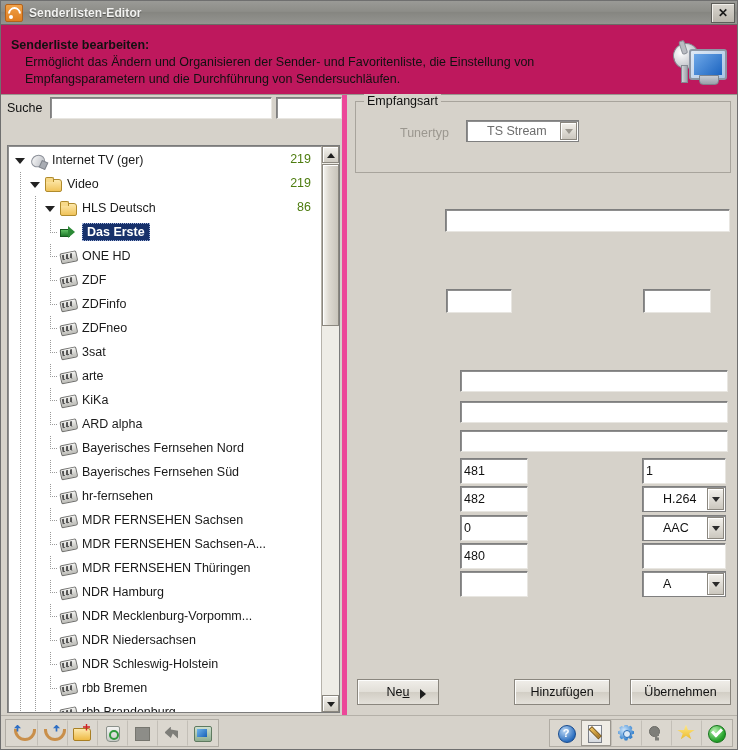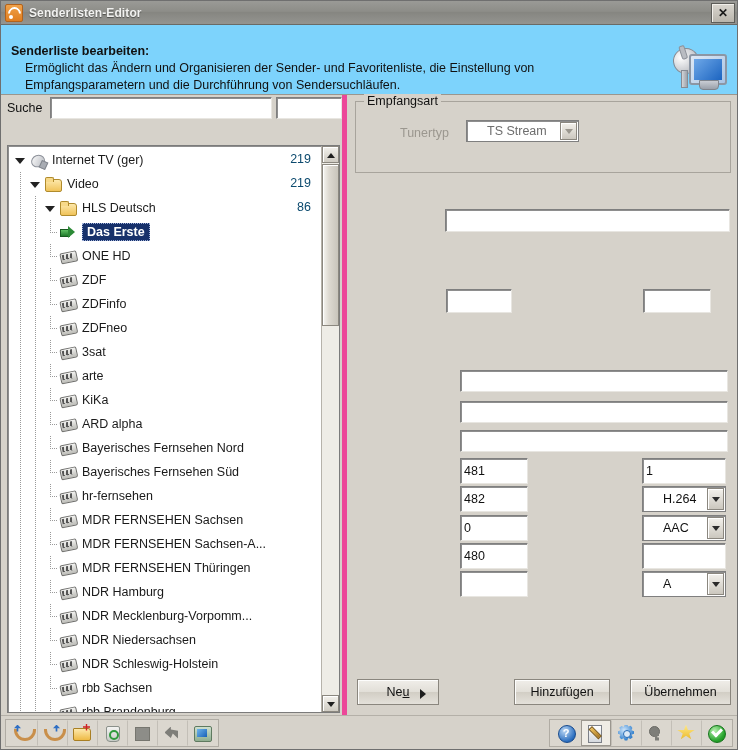--- a/index.html
+++ b/index.html
@@ -53,23 +53,23 @@
     background:linear-gradient(to bottom,#d9d6cf,#b9b5ac);
     border:1px solid #5d5d59;
     display:flex;align-items:center;justify-content:center;
     font-size:12px;font-weight:bold;color:#1b1b1b;
     box-shadow:inset 1px 1px 0 #f2f0eb;
     cursor:pointer;
   }
   
   .header{
     flex:0 0 70px;height:70px;
-    background:#7dd3fc;
+    background:#be185d;
     border-bottom:1px solid #9a968e;
-    display:flex;align-items:flex-end;
+    display:flex;align-items:center;
     padding:7px 8px 0 10px;box-sizing:border-box;
     position:relative;
   }
   .header-texts{flex:1 1 auto;}
   .header-title{font-size:12.5px;font-weight:bold;color:#111;margin-bottom:2px;}
   .header-desc{font-size:12.5px;color:#111;line-height:17px;padding-left:14px;}
   .header-icon{
     width:58px;height:50px;flex:0 0 58px;position:relative;margin-top:2px;
   }
   .hi-monitor{
@@ -225,21 +225,21 @@
     border-top:6px solid transparent;border-bottom:6px solid transparent;
     border-left:7px solid #2c8a36;
   }
   .row-label{flex:0 0 auto;}
   .row.selected .row-label{
     background:#17316b;color:#fff;font-weight:bold;
     padding:1px 4px;border:1px dotted #9fb0d8;
   }
   .row-count{
     position:absolute;right:10px;top:4px;
-    color:#0c4a6e;font-size:12.5px;
+    color:#4d7c0f;font-size:12.5px;
   }
   
   .vscroll{
     flex:0 0 17px;width:17px;
     background:#eeece6;
     border-left:1px solid #b6b2aa;
     position:relative;
   }
   .sb-btn{
     position:absolute;left:0;width:17px;height:17px;
@@ -667,21 +667,21 @@
               <span class="guide dotted"></span>
               <span class="guide elbow"></span>
               <span class="ico ico-chan"></span>
               <span class="row-label">NDR Schleswig-Holstein</span>
             </div>
             <div class="row">
               <span class="guide dotted"></span>
               <span class="guide dotted"></span>
               <span class="guide elbow"></span>
               <span class="ico ico-chan"></span>
-              <span class="row-label">rbb Sachsen</span>
+              <span class="row-label">rbb Bremen</span>
             </div>
             <div class="row">
               <span class="guide dotted"></span>
               <span class="guide dotted"></span>
               <span class="guide elbow"></span>
               <span class="ico ico-chan"></span>
               <span class="row-label">rbb Brandenburg</span>
             </div>
             <div class="row">
               <span class="guide dotted"></span>

